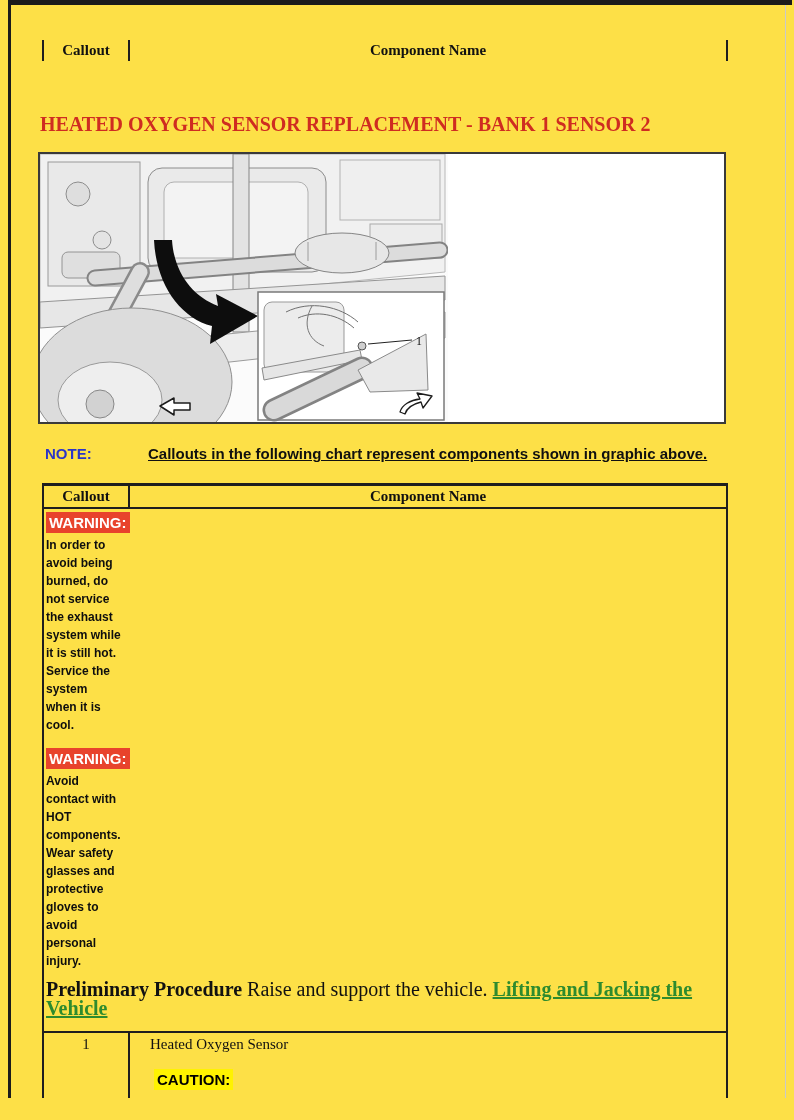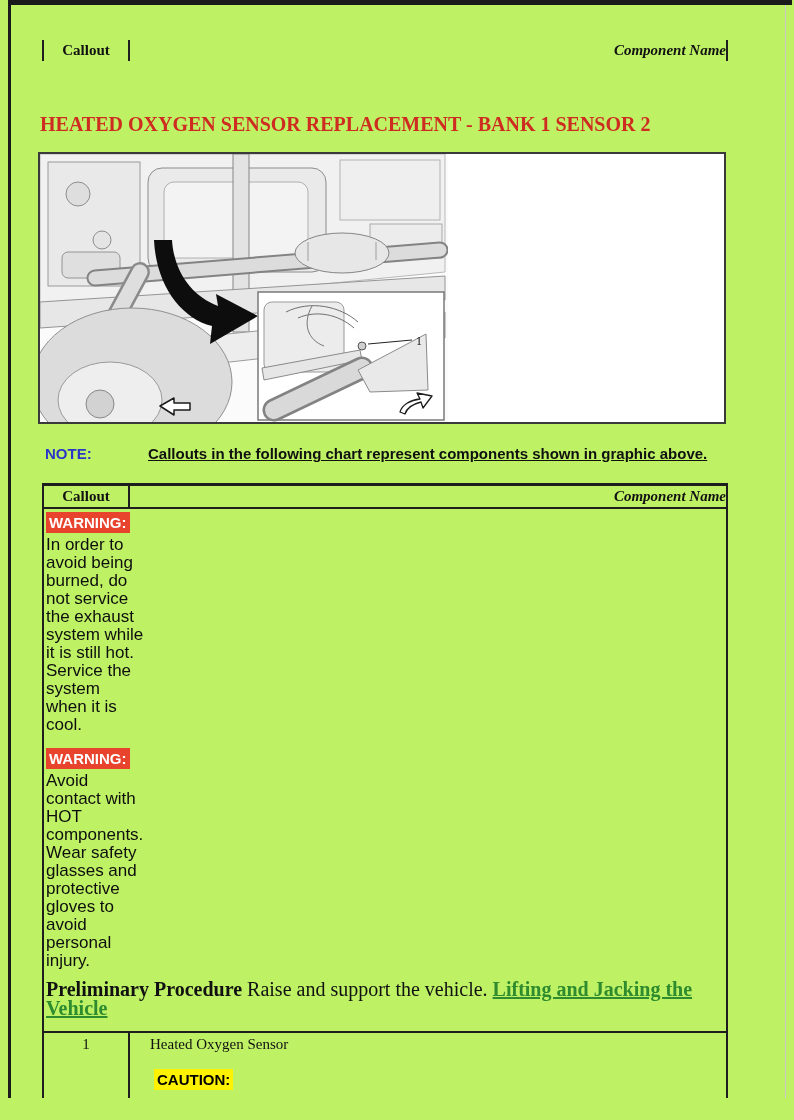--- a/index.html
+++ b/index.html
@@ -1,25 +1,25 @@
 <!DOCTYPE html>
 <html style="--heading-red: #cf2c21; --note-blue: #2b35c8; --warning-bg: #e8432c; --warning-fg: #ffffff; --caution-bg: #fff200; --caution-fg: #000000; --link-green: #2e8b2e;"><head>
 <meta charset="utf-8">
 <style>
   html,body{margin:0;padding:0;background:#ffffff;}
-  .page{position:relative;width:794px;height:1120px;background:#bef264;overflow:hidden;
+  .page{position:relative;width:794px;height:1120px;background:#fde047;overflow:hidden;
         font-family:"Liberation Serif", serif;color:#111;}
   .top-rule{position:absolute;left:8px;top:0;width:784px;height:5px;background:#1b1b1b;}
   .left-rule{position:absolute;left:8px;top:0;width:3px;height:1098px;background:#1b1b1b;}
   .right-rule{position:absolute;left:785px;top:5px;width:1px;height:1093px;background:#c9c9c9;}
 
   
   .tbl-head{display:flex;font-weight:bold;font-size:15px;line-height:17px;}
   .tbl-head .hc{width:84px;text-align:center;padding:2px 0;border-right:2px solid #1e1e1e;}
-  .tbl-head .hn{flex:1;text-align:right;padding:2px 0;font-style:italic;}
+  .tbl-head .hn{flex:1;text-align:center;padding:2px 0;}
 
   
   .tools-table{position:absolute;left:42px;top:40px;width:686px;box-sizing:border-box;}
   .tools-table .tbl-head{border-left:2px solid #1e1e1e;border-right:2px solid #1e1e1e;}
   .tools-body{border:2px solid #1e1e1e;border-bottom:3px solid #1e1e1e;
               padding:1px 4px 3px 85px;font-size:15px;line-height:17px;}
   .glink{color:var(--link-green);font-weight:bold;text-decoration:underline;cursor:pointer;}
 
   
   .main-heading{position:absolute;left:40px;top:115px;font-size:20px;line-height:19px;
@@ -40,21 +40,21 @@
   .callout-table{position:absolute;left:42px;top:483px;width:686px;height:615px;box-sizing:border-box;
                  border-top:3px solid #1e1e1e;border-left:2px solid #1e1e1e;border-right:2px solid #1e1e1e;
                  display:flex;flex-direction:column;overflow:hidden;}
   .callout-table .tbl-head{border-bottom:2px solid #1e1e1e;}
   .ct-body{flex:1;display:flex;flex-direction:column;}
   .warn-zone{padding:3px 2px 0 2px;}
   .warn-badge{display:inline-block;background:var(--warning-bg);color:var(--warning-fg);
               font-family:"Liberation Sans", sans-serif;font-weight:bold;font-size:15px;line-height:17px;
               padding:2px 3px;}
   .warn-badge.second{margin-top:14px;}
-  .warn-text{font-family:"Liberation Sans", sans-serif;font-weight:normal;font-size:17px;line-height:18px;
+  .warn-text{font-family:"Liberation Sans", sans-serif;font-weight:bold;font-size:12px;line-height:18px;
              color:#0e0e0e;white-space:pre-line;width:130px;margin-top:3px;}
   .prelim-row{margin-top:10px;border-bottom:2px solid #1e1e1e;padding:0 2px 13px 2px;
               font-size:20px;line-height:19px;}
   .row1{display:flex;flex:1;font-size:15px;line-height:17px;}
   .row1-callout{width:84px;border-right:2px solid #1e1e1e;text-align:center;padding-top:3px;}
   .row1-main{flex:1;padding-left:20px;}
   .component-line{margin-top:3px;}
   .caution-badge{display:inline-block;background:var(--caution-bg);color:var(--caution-fg);
                  font-family:"Liberation Sans", sans-serif;font-weight:bold;font-size:15px;line-height:17px;
                  padding:2px 3px;margin-top:16px;margin-left:4px;}

